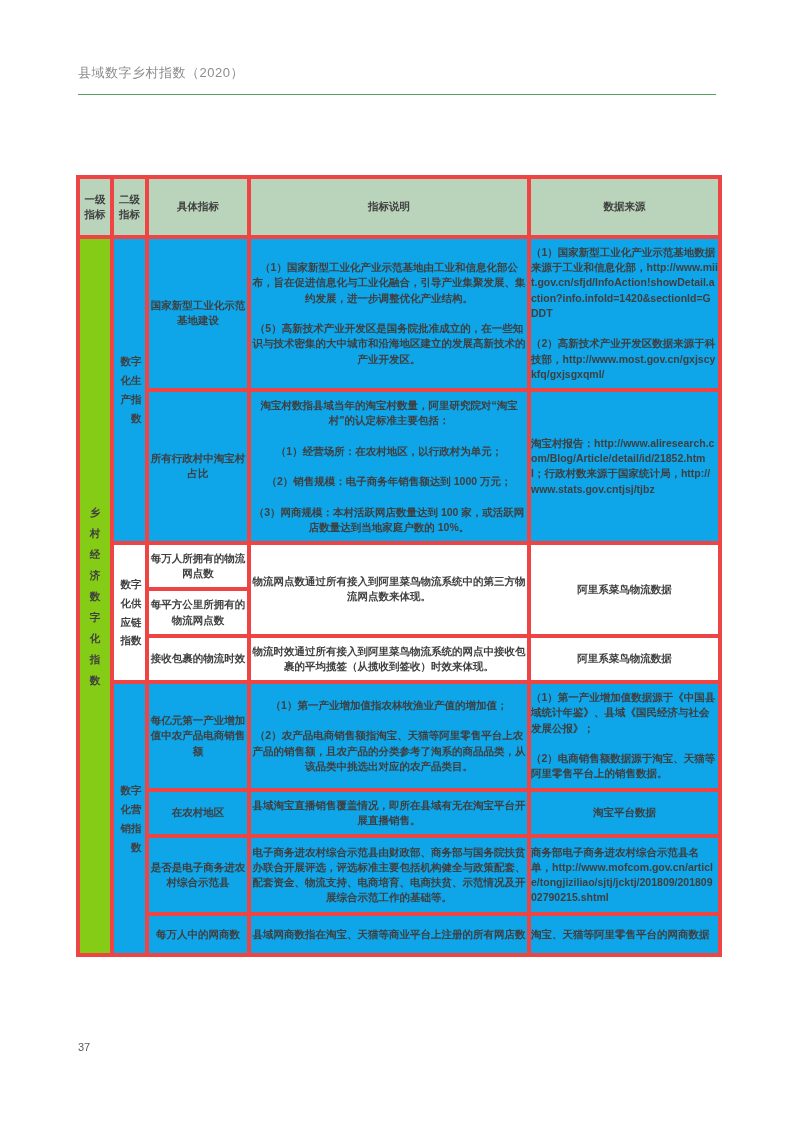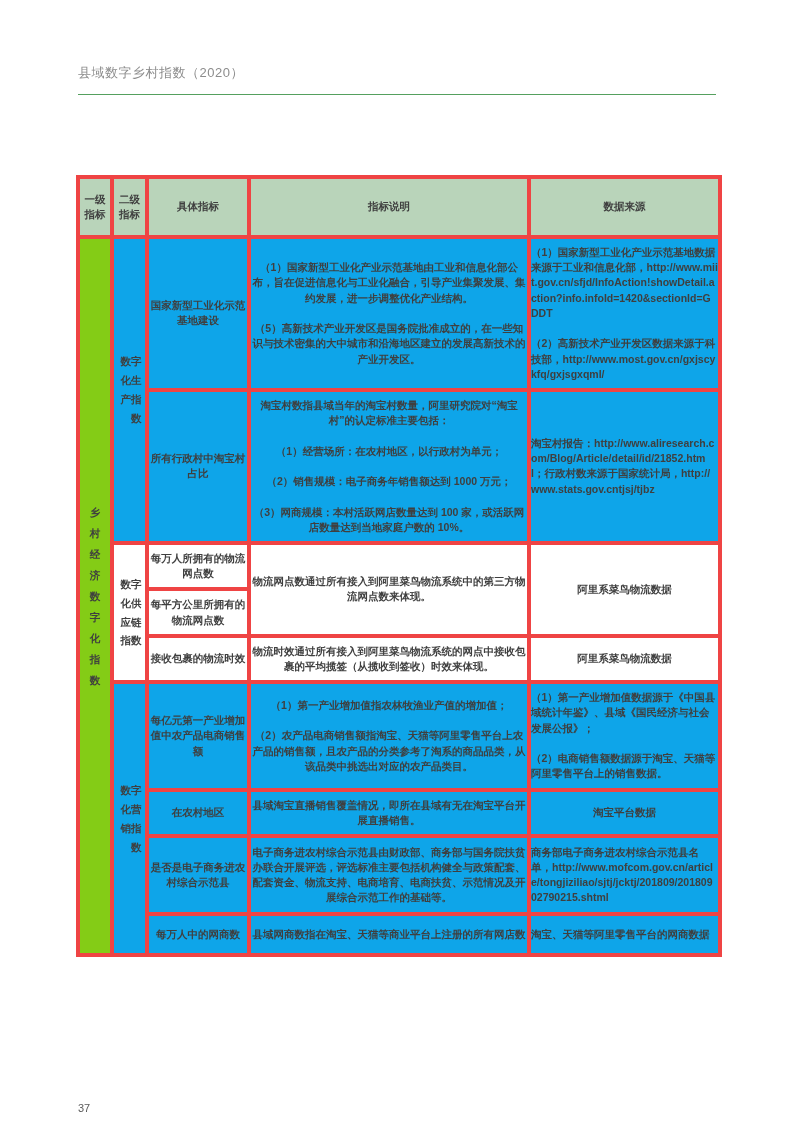--- a/index.html
+++ b/index.html
@@ -49,21 +49,21 @@
   td.src.left{text-align:left;}
 
   td.band-g{background:#0ea5e9;}
   td.band-w{background:#ffffff;}
 
   td.lvl1{background:#84cc16;padding:4px 2px;}
   .vert1{display:inline-block;width:12px;word-break:break-all;line-height:2.0;text-align:center;}
   .vert2{display:inline-block;width:24px;word-break:break-all;line-height:1.8;text-align:right;}
 
   .page-number{
-    position:absolute;left:78px;top:1102px;
+    position:absolute;left:78px;top:1041px;
     font-size:11px;color:#5a5a5a;
   }
 </style>
 </head>
 <body>
 
 <div class="page">
 
   <div class="doc-header">县域数字乡村指数（2020）</div>
   <div class="doc-rule"></div>

